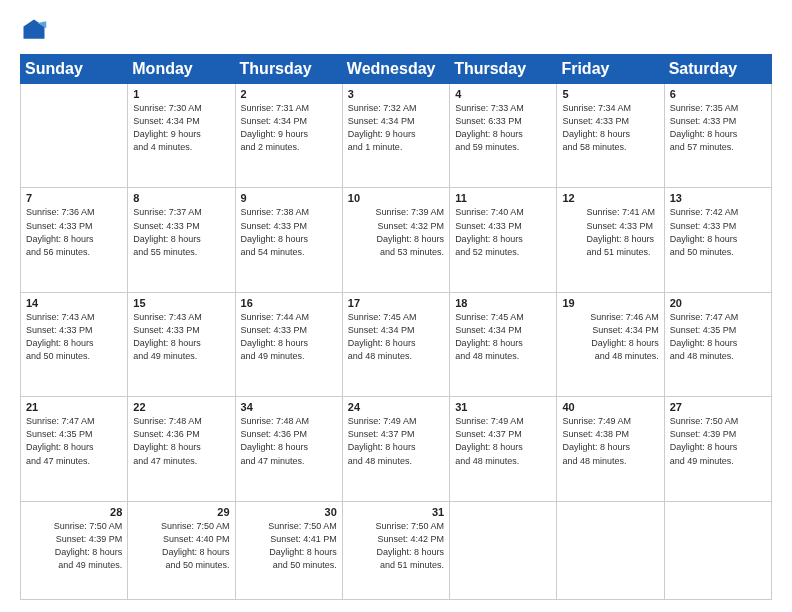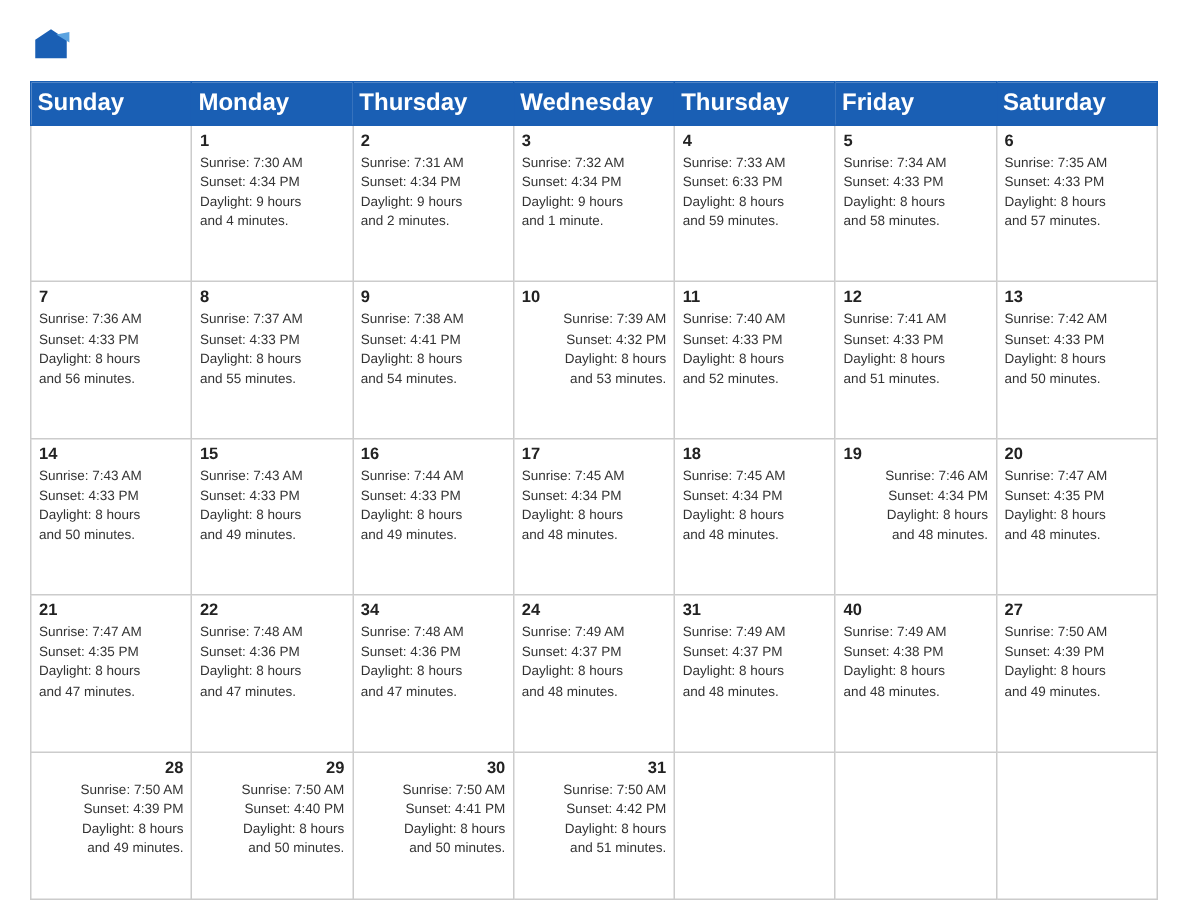--- a/index.html
+++ b/index.html
@@ -194,41 +194,41 @@
           <td>
             <span class="day-num">8</span>
             <div class="day-info" style="white-space: pre-line;">Sunrise: 7:37 AM
 Sunset: 4:33 PM
 Daylight: 8 hours
 and 55 minutes.</div>
           </td>
           <td>
             <span class="day-num">9</span>
             <div class="day-info" style="white-space: pre-line;">Sunrise: 7:38 AM
-Sunset: 4:41 PM
+Sunset: 4:33 PM
 Daylight: 8 hours
 and 54 minutes.</div>
           </td>
           <td>
             <span class="day-num">10</span>
             <div class="day-info" style="white-space: pre-line; text-align: right;">Sunrise: 7:39 AM
 Sunset: 4:32 PM
 Daylight: 8 hours
 and 53 minutes.</div>
           </td>
           <td>
             <span class="day-num">11</span>
             <div class="day-info" style="white-space: pre-line;">Sunrise: 7:40 AM
 Sunset: 4:33 PM
 Daylight: 8 hours
 and 52 minutes.</div>
           </td>
           <td>
             <span class="day-num">12</span>
-            <div class="day-info" style="white-space: pre-line;">Sunrise: 7:41 AM
+            <div class="day-info" style="white-space: pre-line; margin-left: 24px;">Sunrise: 7:41 AM
 Sunset: 4:33 PM
 Daylight: 8 hours
 and 51 minutes.</div>
           </td>
           <td>
             <span class="day-num">13</span>
             <div class="day-info" style="white-space: pre-line;">Sunrise: 7:42 AM
 Sunset: 4:33 PM
 Daylight: 8 hours
 and 50 minutes.</div>

